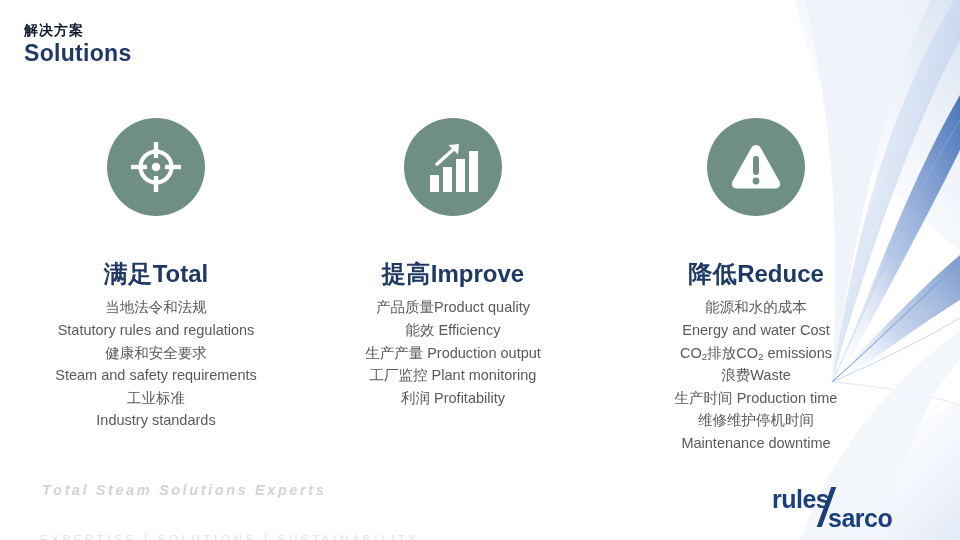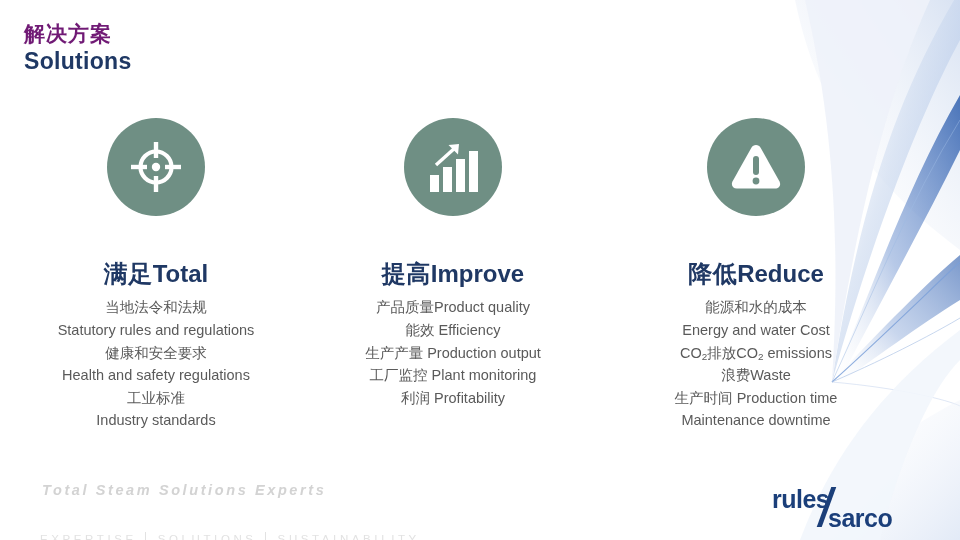--- a/index.html
+++ b/index.html
@@ -34,23 +34,23 @@
   }
 
   
   #title-block {
     position: absolute;
     left: 24px;
     top: 22px;
     line-height: 1.18;
   }
   #title-cn {
-    font-size: 21px;
-    font-weight: 700;
-    color: #701a75;
+    font-size: 14px;
+    font-weight: 700;
+    color: #0f172a;
     letter-spacing: 1px;
     white-space: nowrap;
   }
   #title-en {
     font-size: 23px;
     font-weight: 700;
     color: #1f3864;
     letter-spacing: 0.3px;
     white-space: nowrap;
     margin-top: 1px;
@@ -231,21 +231,21 @@
         <rect x="39" y="27.8" width="16" height="4.4" fill="#ffffff"></rect>
       </svg>
     </div>
     <div class="col-heading">
       <span class="cn">满足</span><span>Total</span>
     </div>
     <div class="col-lines">
       <div class="col-line">当地法令和法规</div>
       <div class="col-line">Statutory rules and regulations</div>
       <div class="col-line">健康和安全要求</div>
-      <div class="col-line">Health and safety regulations</div>
+      <div class="col-line">Steam and safety requirements</div>
       <div class="col-line">工业标准</div>
       <div class="col-line">Industry standards</div>
     </div>
   </div>
 
   <div class="column" id="col-1">
     <div class="icon-circle">
       <svg width="58" height="58" viewBox="0 0 58 58">
         <rect x="6" y="37" width="9" height="17" fill="#ffffff"></rect>
         <rect x="19" y="29" width="9" height="25" fill="#ffffff"></rect>
@@ -277,20 +277,21 @@
     </div>
     <div class="col-heading">
       <span class="cn">降低</span><span>Reduce</span>
     </div>
     <div class="col-lines">
       <div class="col-line">能源和水的成本</div>
       <div class="col-line">Energy and water Cost</div>
       <div class="col-line" id="co2-line">CO<sub>2</sub>排放CO<sub>2</sub> emissions</div>
       <div class="col-line">浪费Waste</div>
       <div class="col-line">生产时间 Production time</div>
+      <div class="col-line">维修维护停机时间</div>
       <div class="col-line">Maintenance downtime</div>
     </div>
   </div>
 
   <div id="tagline">Total Steam Solutions Experts</div>
 
   <div id="subline">
     <span>EXPERTISE</span>
     <span class="divider"></span>
     <span>SOLUTIONS</span>

